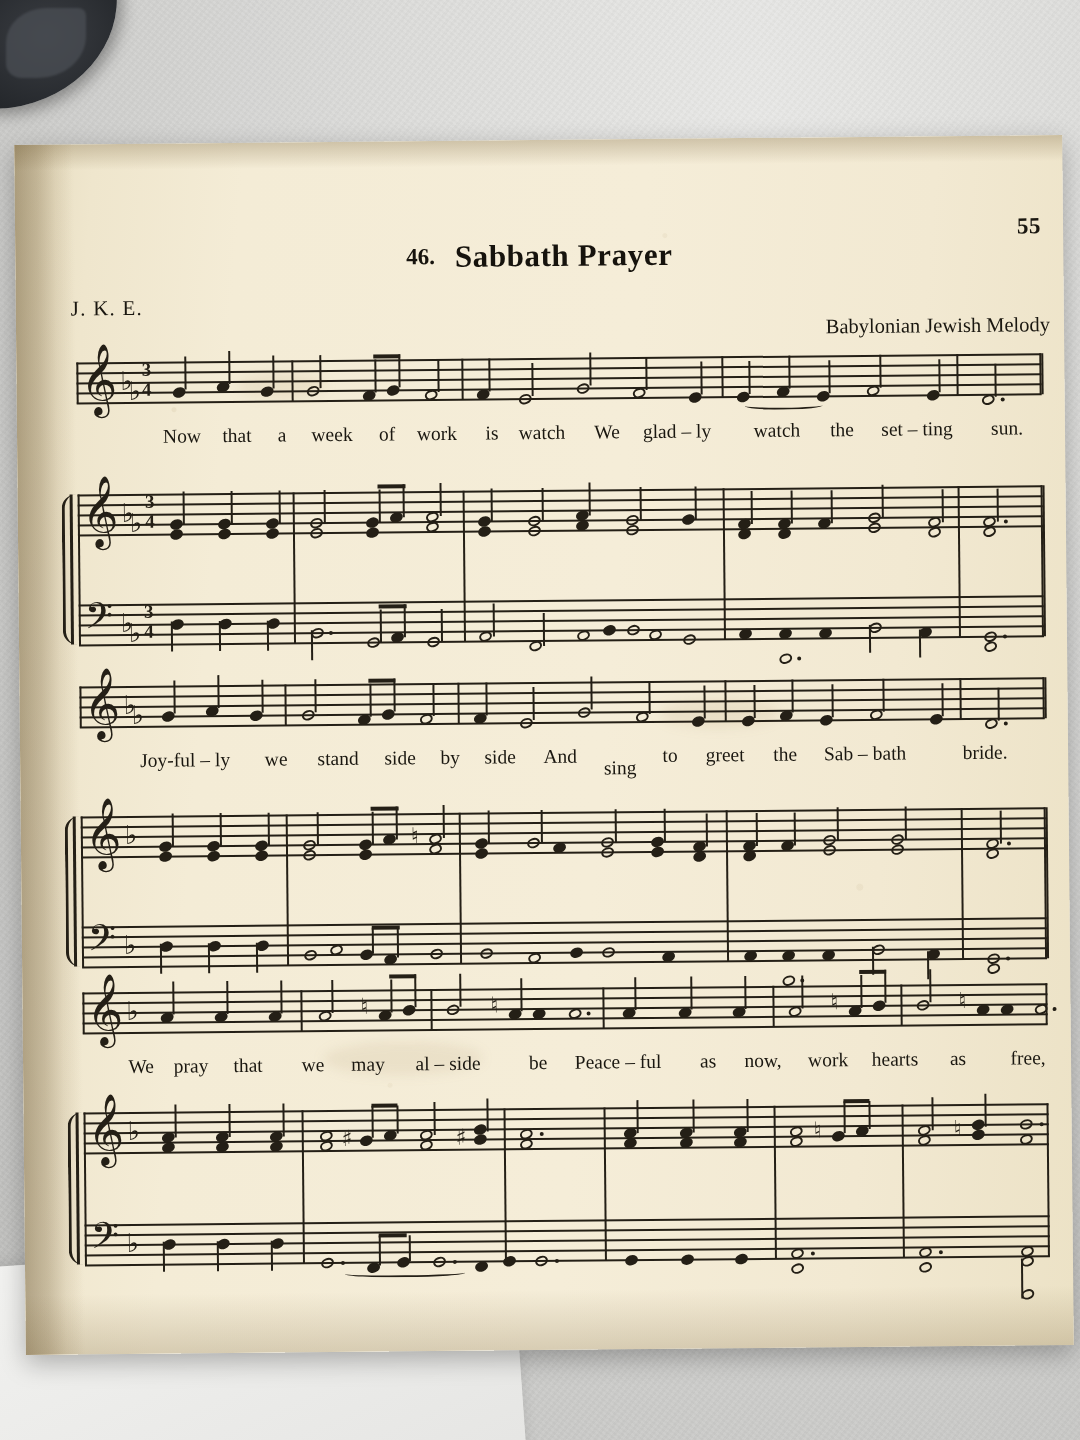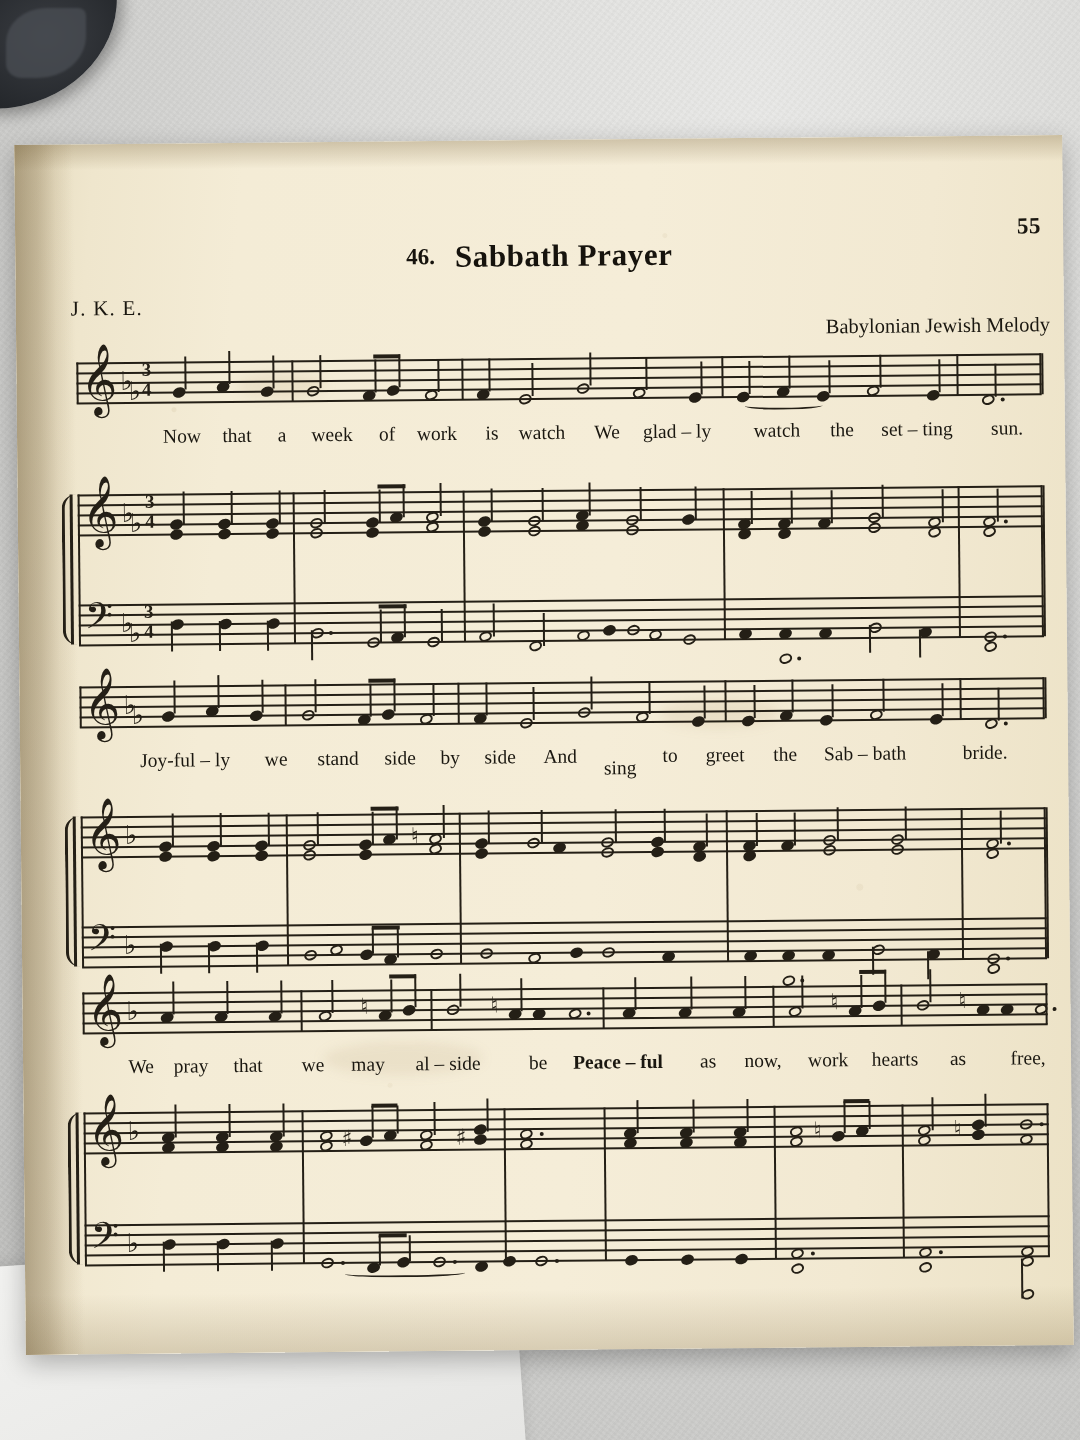--- a/index.html
+++ b/index.html
@@ -718,21 +718,21 @@
         <div class="barline" style="left:963px;top:0;height:41px;"></div>
       </div>
       <div class="lyrics" style="left:60px; top:912px; width:965px;">
         <span style="left:58px;">We</span>
         <span style="left:108px;">pray</span>
         <span style="left:165px;">that</span>
         <span style="left:230px;">we</span>
         <span style="left:285px;">may</span>
         <span style="left:365px;">al – side</span>
         <span style="left:455px;">be</span>
-        <span style="left:535px;font-weight:bold;">Peace – ful</span>
+        <span style="left:535px;">Peace – ful</span>
         <span style="left:625px;">as</span>
         <span style="left:680px;">now,</span>
         <span style="left:745px;">work</span>
         <span style="left:812px;">hearts</span>
         <span style="left:875px;">as</span>
         <span style="left:945px;">free,</span>
       </div>
 
       <div class="system" style="left:60px; top:968px; width:965px; height:152px;">
         <div class="sysbracket" style="top:0; height:152px;"></div>

